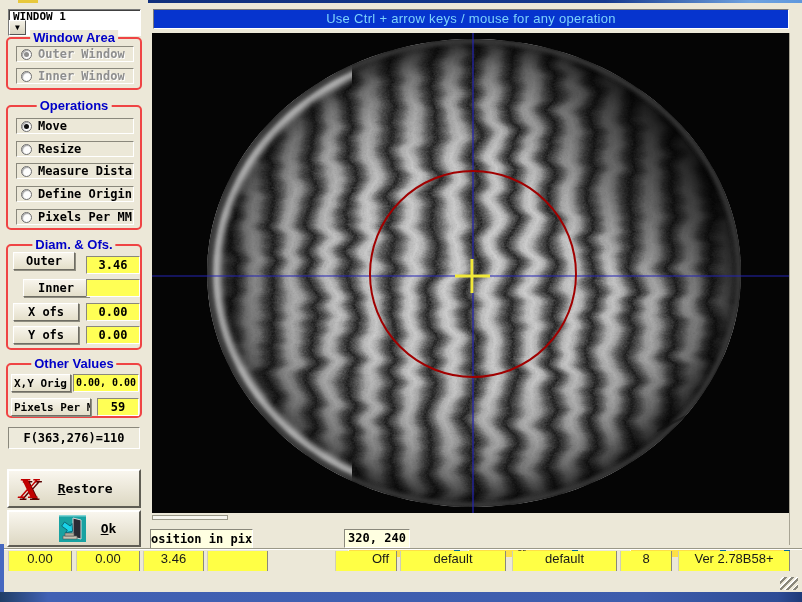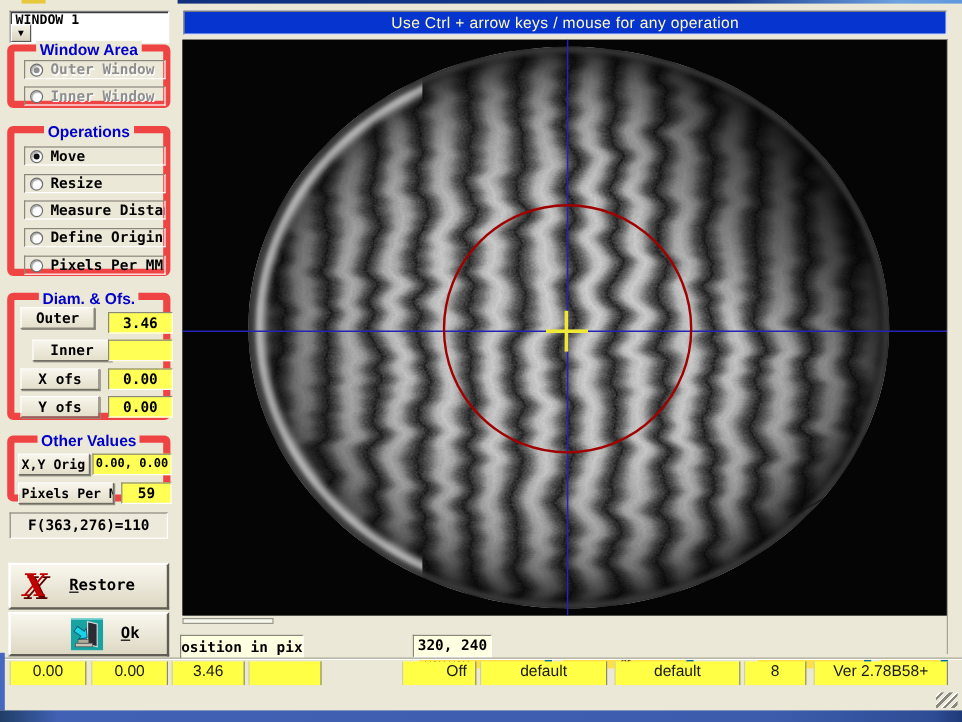--- a/index.html
+++ b/index.html
@@ -18,26 +18,26 @@
   
   #combo { left:8px; top:9px; width:133px; height:27px; background:#fff;
     border-top:1px solid #7a7a7a; border-left:1px solid #7a7a7a; border-bottom:1px solid #fff; border-right:1px solid #fff;
     box-shadow:inset 1px 1px 0 #404040; display:flex; align-items:flex-start;flex-direction:column; }
   #combo-text { flex:1; font:bold 11px "DejaVu Sans Mono",monospace; padding-left:4px; white-space:nowrap; overflow:hidden; }
   #combo-btn { width:17px; height:15px; margin-right:1px; background:linear-gradient(#f4f1e6,#d8d3c0);
     border-top:1px solid #fff; border-left:1px solid #fff; border-bottom:1px solid #555; border-right:1px solid #555;
     display:flex; align-items:center; justify-content:center; font-size:8px; color:#000; }
 
   
-  #banner { left:153px; top:9px; width:636px; height:20px; background:#0634CE; color:#fef9c3;
+  #banner { left:153px; top:9px; width:636px; height:20px; background:#0634CE; color:#7dd3fc;
     border:1px solid #7a7a7a; border-bottom-color:#fff; border-right-color:#fff;
     font:13px "Liberation Sans", sans-serif; text-align:center; line-height:18px; letter-spacing:.3px; }
 
   
-  .group { position:absolute; left:6px; width:136px; border:6px solid #ef4444; border-radius:5px;padding-left:14px; }
+  .group { position:absolute; left:6px; width:136px; border:2px solid #ef4444; border-radius:5px;padding-left:14px; }
   .gtitle { position:absolute; top:-9px; left:50%; transform:translateX(-50%); background:#ECE8D8; padding:0 3px;
     font:bold 13px "Liberation Sans", sans-serif; color:#0000C8; white-space:nowrap; }
   .ritem { position:absolute; left:8px; width:118px; height:16px; display:flex; align-items:center;
     border-top:1px solid #8a887c; border-left:1px solid #8a887c; border-bottom:1px solid #fff; border-right:1px solid #fff; }
   .ritem .lbl { font:bold 12px "DejaVu Sans Mono",monospace; white-space:nowrap; overflow:hidden; }
   .radio { width:11px; height:11px; border-radius:50%; background:#fdfdfd; border:1px solid #6e6e6e;
     margin:0 6px 0 4px; position:relative; flex:none; box-shadow:inset 1px 1px 1px rgba(0,0,0,.35); }
   .radio.sel::after { content:""; position:absolute; inset:2px; background:#101010; border-radius:50%; }
   .dis .lbl { color:#8e8e8e; text-shadow:1px 1px 0 #fff; }
   .dis .radio.sel::after { background:#8e8e8e; }

